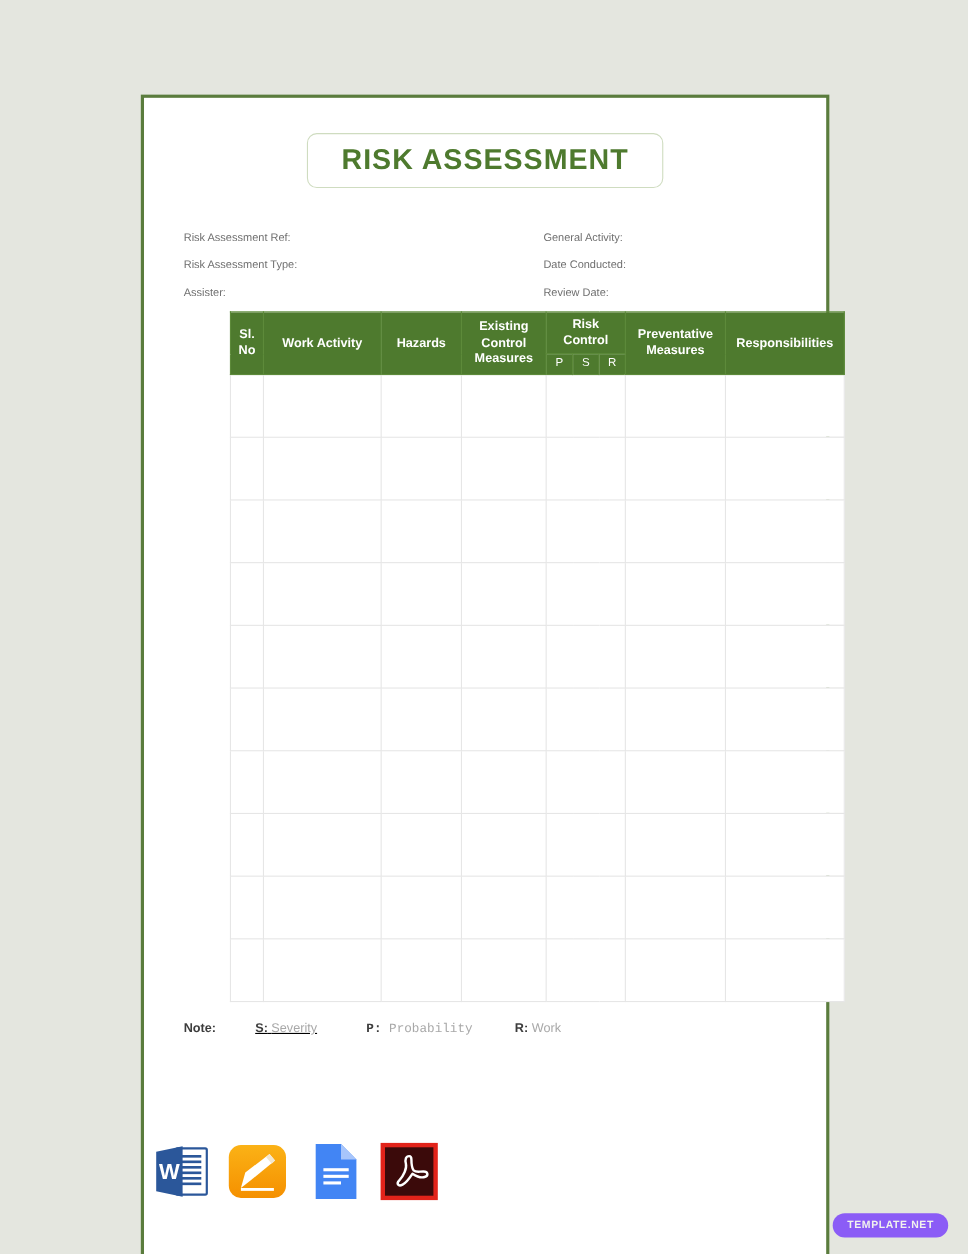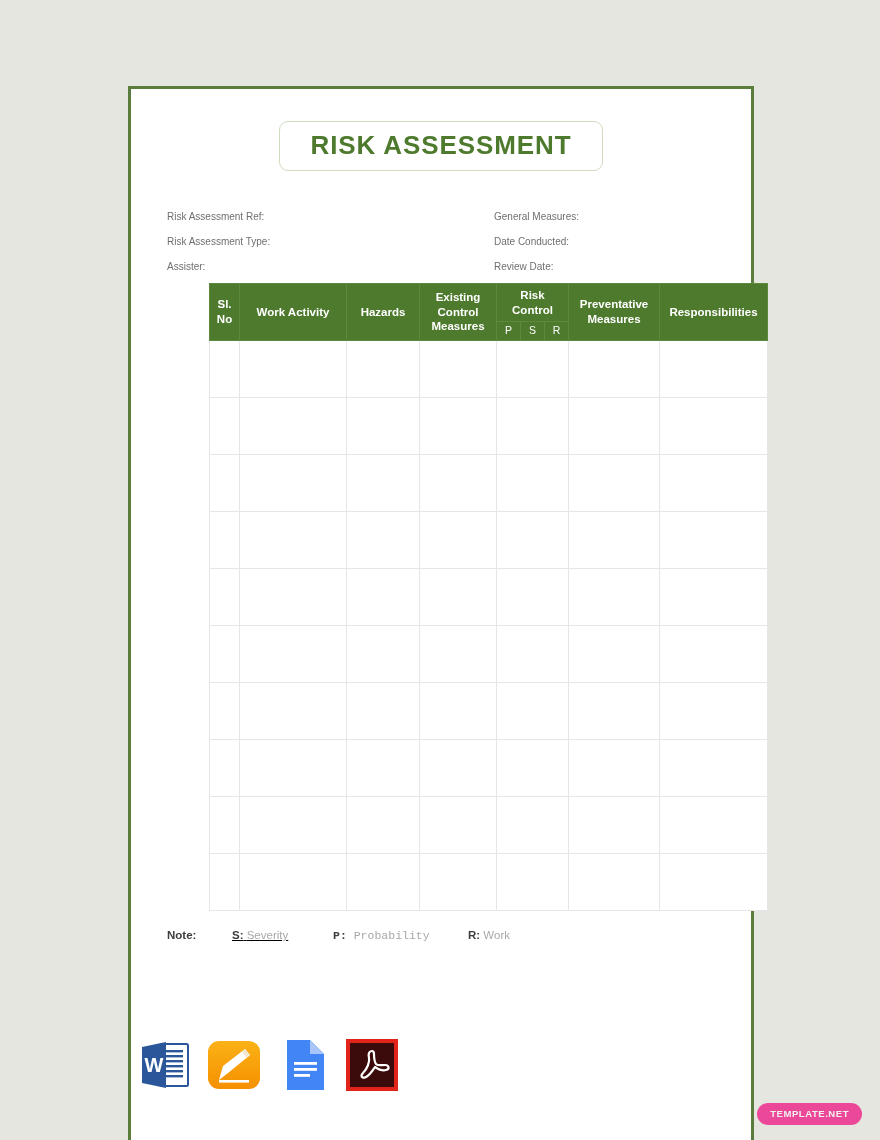--- a/index.html
+++ b/index.html
@@ -178,21 +178,21 @@
     height: 58px;
     position: relative;
     display: block;
   }
 
   
   .watermark {
     position: absolute;
     right: 18px;
     bottom: 15px;
-    background: #ec4899;
+    background: #8b5cf6;
     border-radius: 11px;
     padding: 5px 13px 6px 13px;
     font-size: 9.5px;
     font-weight: bold;
     letter-spacing: 0.55px;
     color: #f1f2ee;
   }
 </style>
 </head>
 <body>
@@ -208,21 +208,21 @@
         </div>
       </div>
 
       <div class="meta">
         <div class="meta-col left">
           <div class="meta-line">Risk Assessment Ref:</div>
           <div class="meta-line">Risk Assessment Type:</div>
           <div class="meta-line">Assister:</div>
         </div>
         <div class="meta-col right">
-          <div class="meta-line">General Measures:</div>
+          <div class="meta-line">General Activity:</div>
           <div class="meta-line">Date Conducted:</div>
           <div class="meta-line">Review Date:</div>
         </div>
       </div>
 
       <div class="table-wrap">
         <table class="ra">
           <colgroup>
             <col class="c-slno">
             <col class="c-work">

